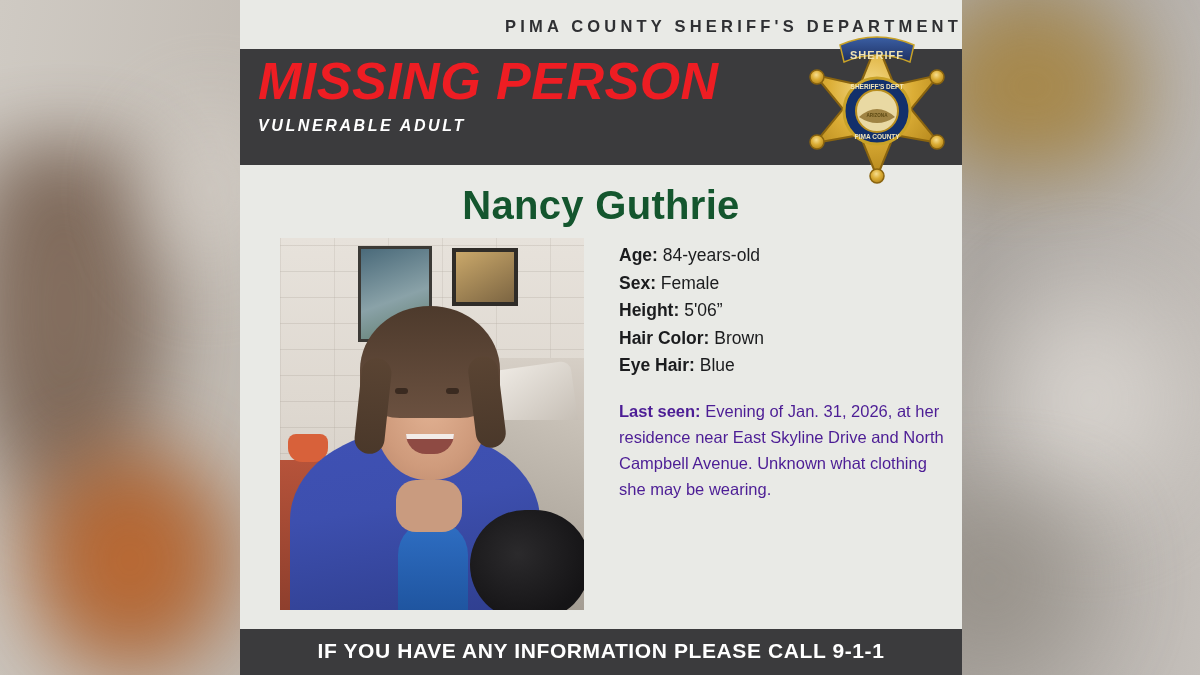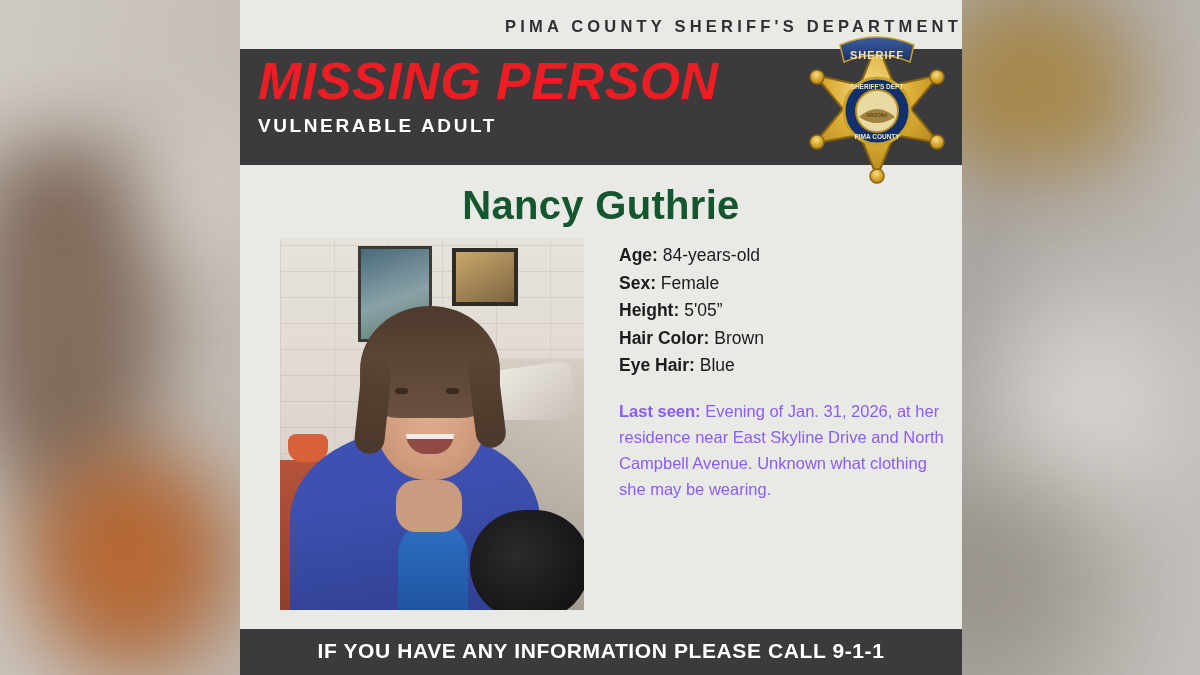--- a/index.html
+++ b/index.html
@@ -67,21 +67,22 @@
     font-style: italic;
     font-size: 52px;
     letter-spacing: .5px;
     line-height: 57px;
     padding-top: 4px;
     white-space: nowrap;
   }
   .banner .vuln {
     color: #ffffff;
     font-weight: 700;
-    font-size: 19px;
+    font-style: italic;
+    font-size: 16px;
     letter-spacing: 2.6px;
     line-height: 31px;
   }
 
   
   .badge {
     position: absolute;
     right: 10px; top: -22px;
     width: 150px; height: 168px;
   }
@@ -161,21 +162,21 @@
     color: #1b1c1e;
     line-height: 27.5px;
     margin-bottom: 0px;
   }
   .det-row b { font-weight: 700; }
 
   .lastseen {
     margin-top: 18px;
     font-size: 16.5px;
     line-height: 26px;
-    color: #8b5cf6;
+    color: #4c1d95;
   }
   .lastseen b { font-weight: 700; }
 
   .case {
     text-align: right;
     color: #14562e;
     font-weight: 700;
     font-size: 21px;
     padding: 26px 22px 0 0;
   }
@@ -281,21 +282,21 @@
       <div class="det-row">
         <b>Age:</b>
         <span>84-years-old</span>
       </div>
       <div class="det-row">
         <b>Sex:</b>
         <span>Female</span>
       </div>
       <div class="det-row">
         <b>Height:</b>
-        <span>5'05”</span>
+        <span>5'06”</span>
       </div>
       <div class="det-row">
         <b>Hair Color:</b>
         <span>Brown</span>
       </div>
       <div class="det-row">
         <b>Eye Hair:</b>
         <span>Blue</span>
       </div>
 

